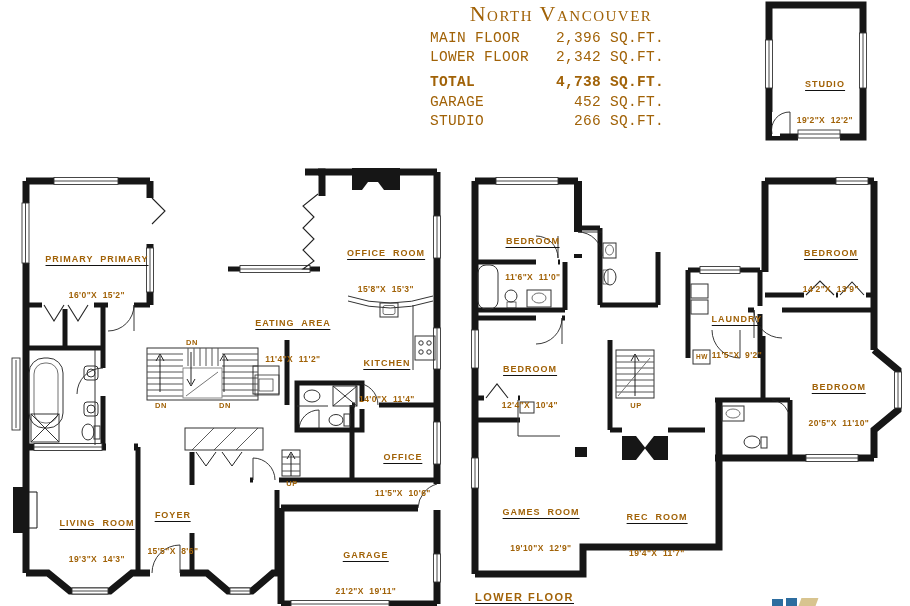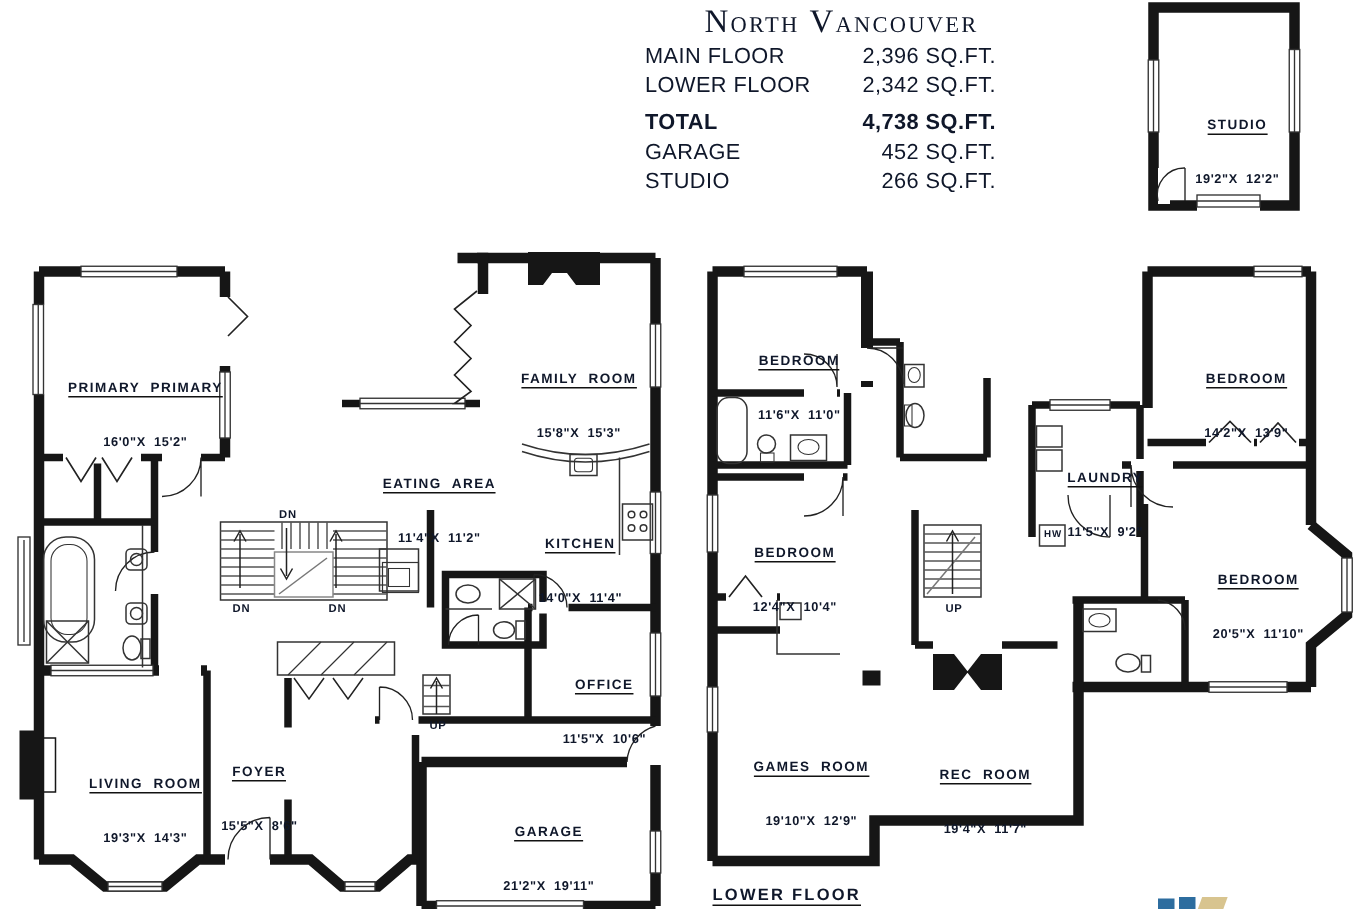--- a/index.html
+++ b/index.html
@@ -1,29 +1,29 @@
 <!DOCTYPE html>
 <html><head>
 <meta charset="utf-8">
 <style>
   html,body{margin:0;padding:0;background:#fff;}
   #canvas{position:relative;width:910px;height:606px;background:#fff;overflow:hidden;
-          font-family:"Liberation Sans",sans-serif;color:#0f172a;}
+          font-family:"Liberation Sans",sans-serif;color:#a16207;}
   svg{position:absolute;left:0;top:0;}
   .room{position:absolute;transform:translateX(-50%);text-align:center;white-space:pre;z-index:5;}
   .room .nm{display:inline-block;font:bold 9px "Liberation Sans",sans-serif;letter-spacing:1px;
             border-bottom:1.3px solid #111;padding-bottom:1px;}
   .room .dm{font:bold 8.5px "Liberation Sans",sans-serif;letter-spacing:.4px;margin-top:2px;}
   .tiny{position:absolute;font:bold 7.5px "Liberation Sans",sans-serif;letter-spacing:.5px;
         transform:translateX(-50%);z-index:5;}
   .plan-label{position:absolute;font:bold 11px "Liberation Sans",sans-serif;letter-spacing:1.5px;
         border-bottom:1.5px solid #111;z-index:5;}
   .title{position:absolute;left:430px;top:1px;width:262px;text-align:center;
          font:400 22px "Liberation Serif",serif;font-variant:small-caps;letter-spacing:1.5px;}
-  .summary{position:absolute;left:430px;top:29px;width:234px;font-family:Liberation Sans, sans-serif;}
+  .summary{position:absolute;left:430px;top:29px;width:234px;font-family:Liberation Mono, monospace;}
   .srow{display:flex;justify-content:space-between;font-size:14.5px;line-height:19px;letter-spacing:.3px;}
   .srow.total{font-weight:bold;margin:6px 0 1px 0;}
   .logo{position:absolute;z-index:6;}
 </style>
 </head>
 <body>
 
 <div id="canvas">
 
   <svg width="910" height="606" viewBox="0 0 910 606">
@@ -345,21 +345,21 @@
 
   <div class="room" style="left:816px;top:55px">
     <span class="nm">STUDIO</span><br>
     <span class="dm">19'2"X  12'2"</span>
   </div>
 
   <div class="room" style="left:88px;top:230px">
     <span class="nm">PRIMARY  PRIMARY</span><br>
     <span class="dm">16'0"X  15'2"</span></div>
   <div class="room" style="left:377px;top:224px">
-    <span class="nm">FAMILY  ROOM</span><br>
+    <span class="nm">OFFICE  ROOM</span><br>
     <span class="dm">15'8"X  15'3"</span></div>
   <div class="room" style="left:284px;top:294px">
     <span class="nm">EATING  AREA</span><br>
     <span class="dm">11'4"X  11'2"</span></div>
   <div class="room" style="left:378px;top:334px">
     <span class="nm">KITCHEN</span><br>
     <span class="dm">14'0"X  11'4"</span></div>
   <div class="room" style="left:394px;top:428px">
     <span class="nm">OFFICE</span><br>
     <span class="dm">11'5"X  10'6"</span></div>

